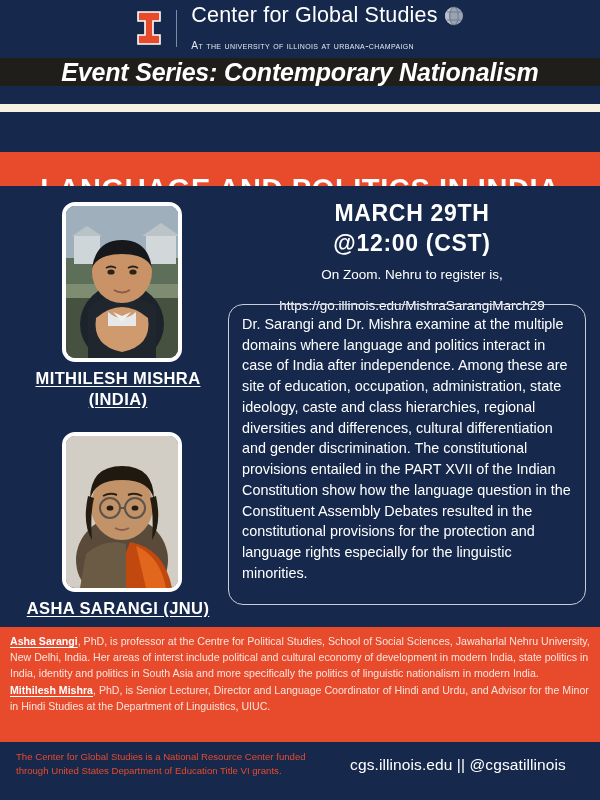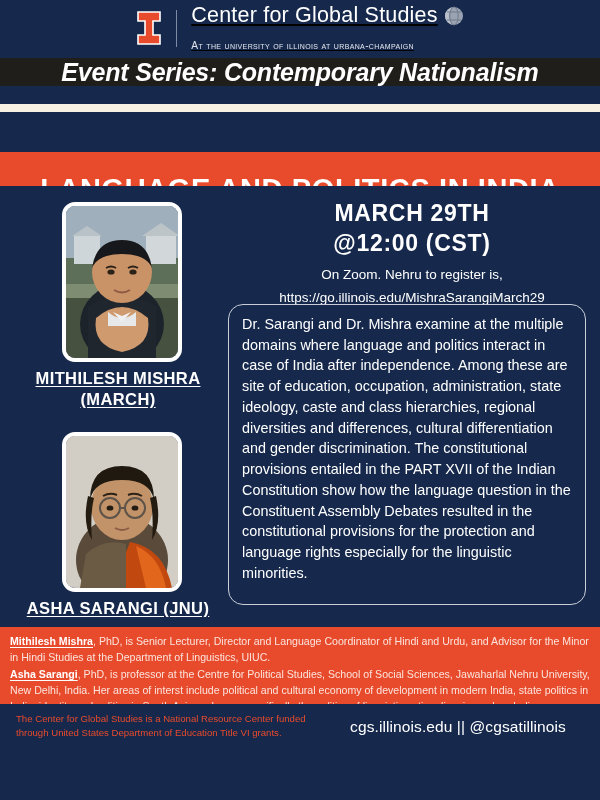--- a/index.html
+++ b/index.html
@@ -36,21 +36,21 @@
   .block-i {
     position: relative;
     width: 26px; height: 34px;
   }
   .block-i svg { display: block; }
   .divider-vert {
     width: 1px; height: 37px;
     background: #7e8ba4;
     margin: 0 3px;
   }
-  .header-text { display: flex; flex-direction: column; text-decoration: underline; }
+  .header-text { display: flex; flex-direction: column; }
   .cgs-title {
     color: #ffffff;
     font-size: 21.5px;
     letter-spacing: 0.2px;
     line-height: 1;
     font-weight: 400;
     display: flex;
     align-items: center;
     gap: 6px;
   }
@@ -204,21 +204,21 @@
   .bio-para b {
     color: #ffffff;
     font-weight: 700;
     text-decoration: underline;
     text-underline-offset: 1.5px;
   }
 
   
   .footer {
     position: absolute;
-    left: 0; top: 704px;
+    left: 0; top: 742px;
     width: 600px; height: 58px;
     background: #16294c;
   }
   .footer-left {
     position: absolute;
     left: 16px; top: 8px;
     width: 300px;
     color: #e84a2c;
     font-size: 9.6px;
     line-height: 1.42;
@@ -297,21 +297,21 @@
         <ellipse cx="67" cy="66" rx="3.6" ry="2.6" fill="#2a2118"></ellipse>
         <path d="M40 62 q5 -3 10 0" stroke="#2a2118" stroke-width="1.8" fill="none"></path>
         <path d="M62 62 q5 -3 10 0" stroke="#2a2118" stroke-width="1.8" fill="none"></path>
         <path d="M48 84 q8 5 16 0" stroke="#8d5a43" stroke-width="2" fill="none"></path>
         <path d="M42 106 q14 12 28 0 l0 14 l-28 0 Z" fill="#e6e8ea"></path>
         <path d="M56 116 l-9 -10 l9 4 l9 -4 Z" fill="#eef0f2"></path>
       </svg>
     </div>
     <div class="speaker-name name-1">
       <u>MITHILESH MISHRA</u><br>
-      <u>(MARCH)</u>
+      <u>(INDIA)</u>
     </div>
 
     <div class="photo-frame photo-2">
       <svg viewBox="0 0 112 152" preserveAspectRatio="xMidYMid slice">
         <rect width="112" height="152" fill="#cdc8bf"></rect>
         <rect y="0" width="112" height="150" fill="#d3cec5"></rect>
         <ellipse cx="56" cy="124" rx="46" ry="44" fill="#5a4a3a"></ellipse>
         <path d="M64 106 q34 6 42 46 l-60 0 Z" fill="#c1480f"></path>
         <path d="M70 110 q24 10 30 42 l-20 0 Z" fill="#e2661c"></path>
         <path d="M20 118 q18 -16 40 -10 l0 44 l-46 0 Z" fill="#6b5b45"></path>
@@ -330,35 +330,35 @@
       </svg>
     </div>
     <div class="speaker-name name-2">
       <u>ASHA SARANGI (JNU)</u>
     </div>
 
     <div class="date-block">
       <div class="date-line">MARCH 29TH</div>
       <div class="date-line">@12:00 (CST)</div>
       <div class="zoom-line">On Zoom. Nehru to register is,</div>
-      <div class="zoom-line" style="margin-top:4px">https://go.illinois.edu/MishraSarangiMarch29</div>
+      <div class="zoom-line" style="margin-top:12px">https://go.illinois.edu/MishraSarangiMarch29</div>
     </div>
 
     <div class="desc-box">
       <div class="desc-text">Dr. Sarangi and Dr. Mishra examine at the multiple domains where language and politics interact in case of India after independence. Among these are site of education, occupation, administration, state ideology, caste and class hierarchies, regional diversities and differences, cultural differentiation and gender discrimination. The constitutional provisions entailed in the PART XVII of the Indian Constitution show how the language question in the Constituent Assembly Debates resulted in the constitutional provisions for the protection and language rights especially for the linguistic minorities.</div>
     </div>
   </div>
 
   <div class="bio-band">
+    <p class="bio-para">
+      <b>Asha Sarangi</b><span>, PhD, is professor at the Centre for Political Studies, School of Social Sciences, Jawaharlal Nehru University, New Delhi, India.  Her areas of interst include political and cultural economy of development in modern India, state politics in India, identity and politics in South Asia and more specifically the politics of linguistic nationalism in modern India.</span>
+    </p>
     <p class="bio-para">
       <b>Mithilesh Mishra</b><span>, PhD, is Senior Lecturer, Director and Language Coordinator of Hindi and Urdu, and Advisor for the Minor in Hindi Studies at the Department of Linguistics, UIUC.</span>
     </p>
-    <p class="bio-para">
-      <b>Asha Sarangi</b><span>, PhD, is professor at the Centre for Political Studies, School of Social Sciences, Jawaharlal Nehru University, New Delhi, India.  Her areas of interst include political and cultural economy of development in modern India, state politics in India, identity and politics in South Asia and more specifically the politics of linguistic nationalism in modern India.</span>
-    </p>
   </div>
 
   <div class="footer">
     <div class="footer-left">The Center for Global Studies is a National Resource Center funded through United States Department of Education Title VI grants.</div>
     <div class="footer-right">cgs.illinois.edu || @cgsatillinois</div>
   </div>
 
 </div>
 
 </body></html>

